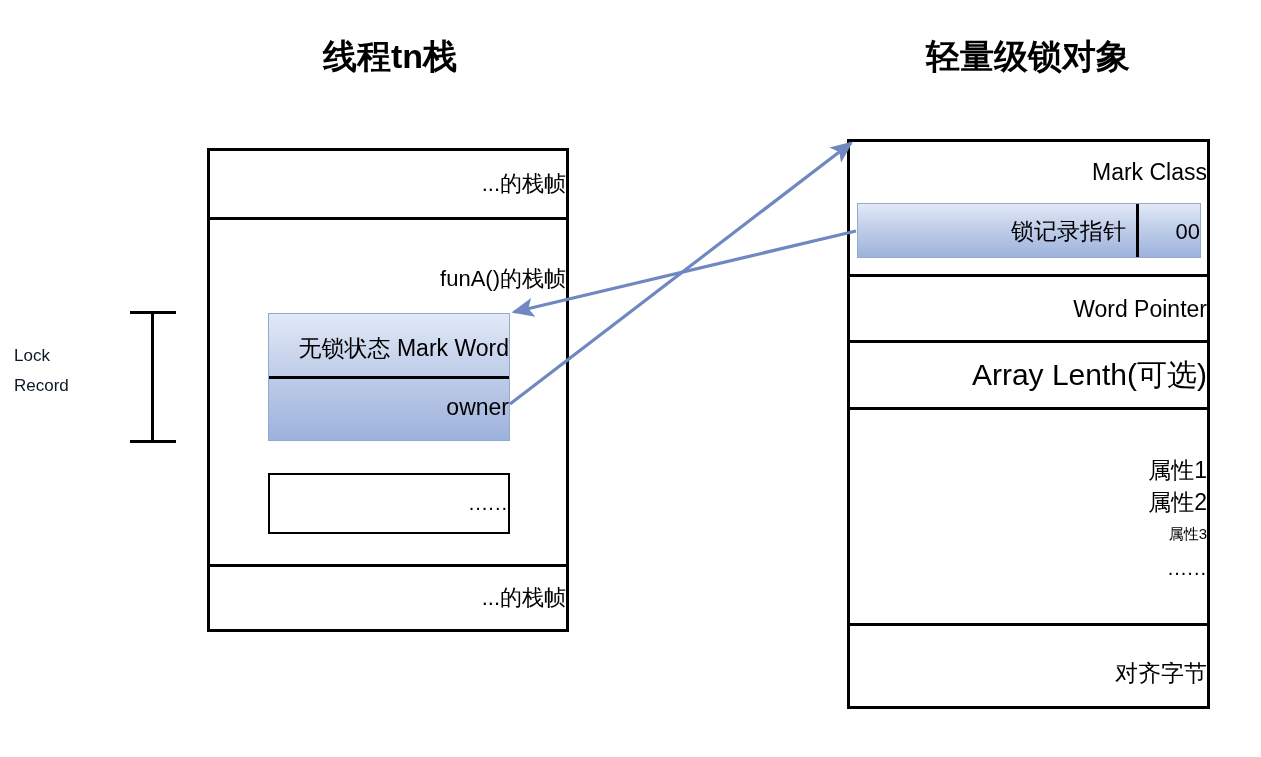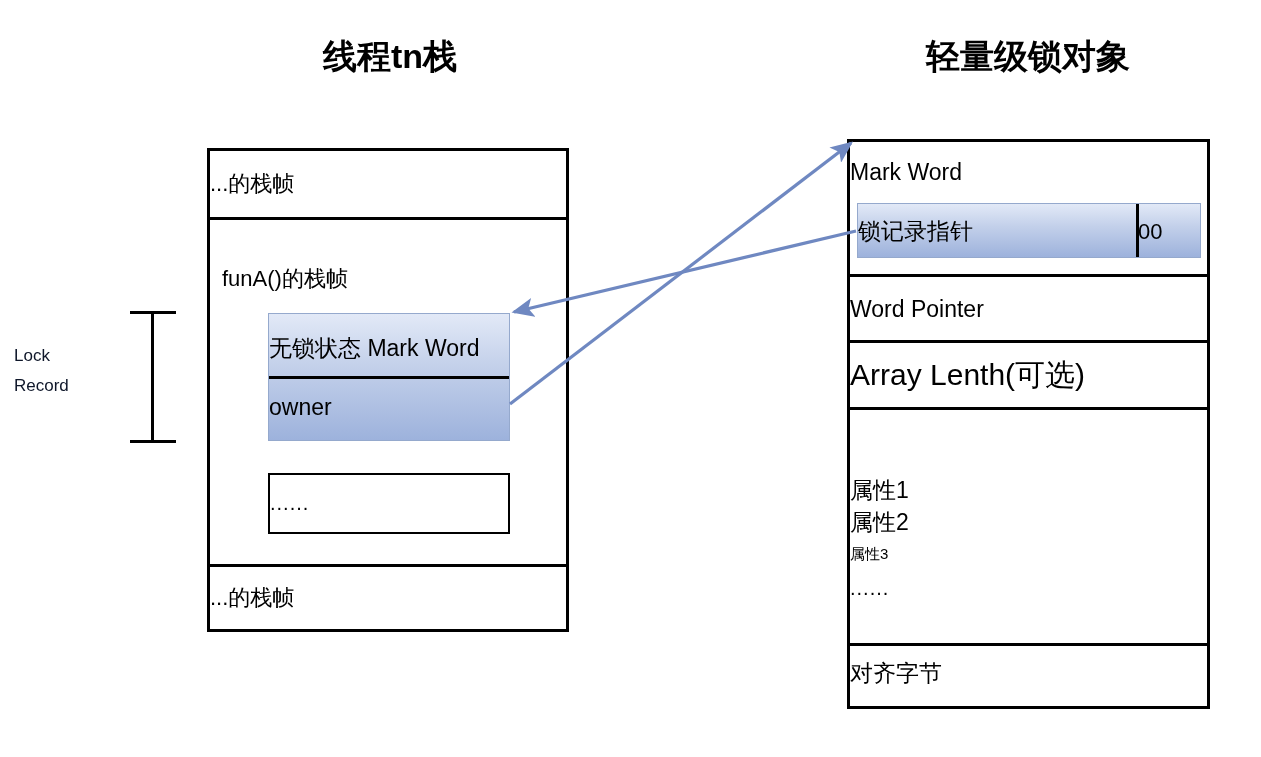--- a/index.html
+++ b/index.html
@@ -43,21 +43,21 @@
   .thinbox {
     position: absolute;
     box-sizing: border-box;
     border: 2px solid #000000;
     background: #ffffff;
   }
   .celltext {
     position: absolute;
     left: 0;
     right: 0;
-    text-align: left;
+    text-align: right;
     font-size: 22px;
     line-height: 28px;
     color: #000000;
     white-space: nowrap;
   }
 
   
   .bluebox {
     position: absolute;
     box-sizing: border-box;
@@ -139,32 +139,32 @@
     <div class="celltext" style="top:79px; font-size:23px;">owner</div>
   </div>
 
   <div class="thinbox" style="left:268px; top:473px; width:242px; height:61px;">
     <div class="celltext" style="top:14px; font-size:20px; letter-spacing:1px;">......</div>
   </div>
 
   <div class="hardbox" style="left:847px; top:139px; width:363px; height:570px;">
 
     <div style="position:absolute; left:0; top:0; width:357px; height:135px; border-bottom:3px solid #000; box-sizing:border-box;">
-      <div class="celltext" style="top:16px; font-size:23px;">Mark Word</div>
+      <div class="celltext" style="top:16px; font-size:23px;">Mark Class</div>
     </div>
 
     <div style="position:absolute; left:0; top:135px; width:357px; height:66px; border-bottom:3px solid #000; box-sizing:border-box;">
       <div class="celltext" style="top:18px; font-size:23px;">Word Pointer</div>
     </div>
 
     <div style="position:absolute; left:0; top:201px; width:357px; height:67px; border-bottom:3px solid #000; box-sizing:border-box;">
       <div class="celltext" style="top:18px; font-size:30px;">Array Lenth(可选)</div>
     </div>
 
-    <div style="position:absolute; left:0; top:272px; width:357px; height:232px; border-bottom:3px solid #000; box-sizing:border-box;">
+    <div style="position:absolute; left:0; top:252px; width:357px; height:232px; border-bottom:3px solid #000; box-sizing:border-box;">
       <div class="celltext" style="top:62px; font-size:23px;">属性1</div>
       <div class="celltext" style="top:94px; font-size:23px;">属性2</div>
       <div class="celltext" style="top:126px; font-size:15px;">属性3</div>
       <div class="celltext" style="top:160px; font-size:20px; letter-spacing:1px;">......</div>
     </div>
 
     <div style="position:absolute; left:0; top:500px; width:357px; height:64px;">
       <div class="celltext" style="top:17px; font-size:23px;">对齐字节</div>
     </div>
   </div>

